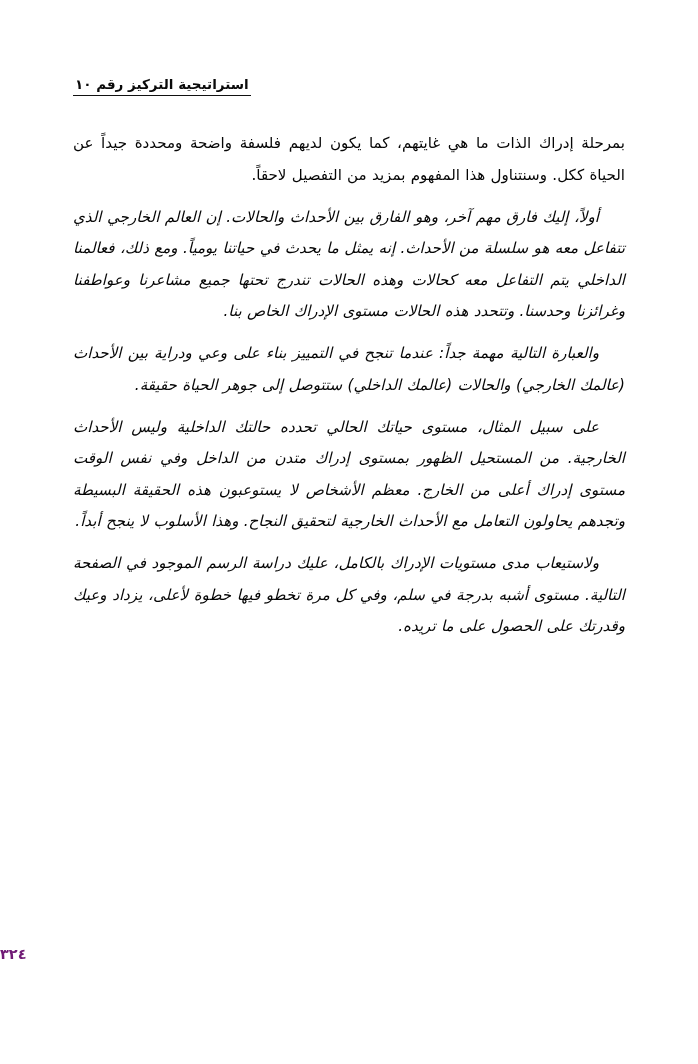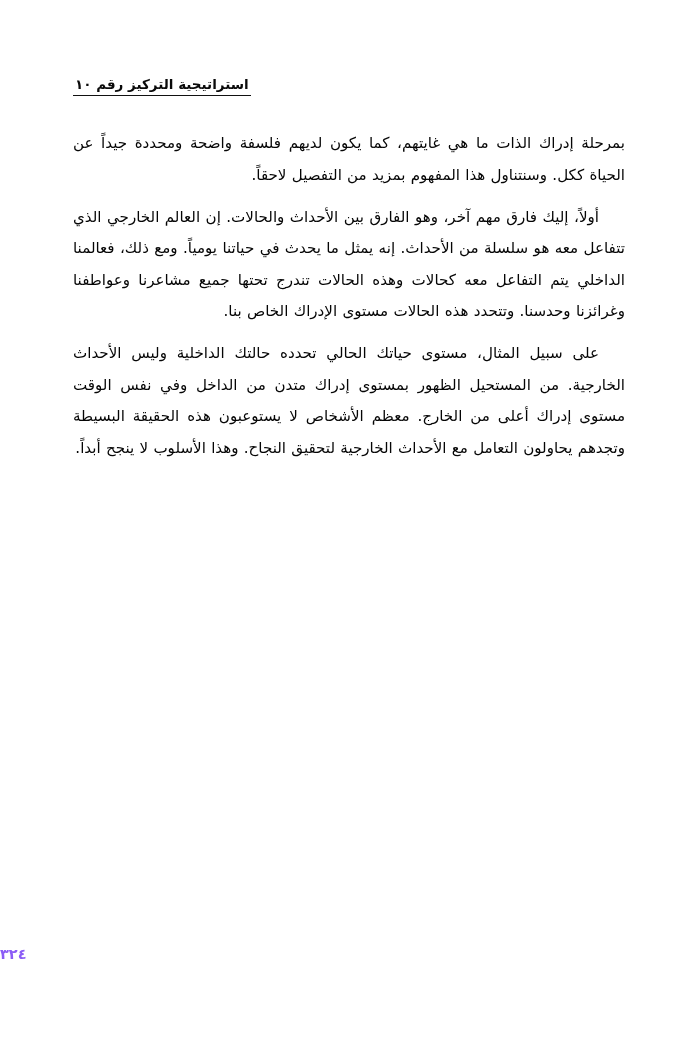--- a/index.html
+++ b/index.html
@@ -72,51 +72,54 @@
     hyphens: none;
   }
 
   .para.no-indent {
     text-indent: 0;
   }
 
   
   .para + .para {
     margin-top: 1px;
+    font-style: italic;
   }
 
   
   .folio {
     position: absolute;
     top: 944px;
     left: 0;
     right: 73px;
     text-align: left;
     direction: rtl;
   }
   .folio-number {
     display: inline-block;
     font-size: 14.5px;
     font-weight: 700;
     letter-spacing: 0.6px;
-    color: #8b5cf6;
+    color: #701a75;
   }
 </style>
 </head>
 <body>
 
 <div class="page">
 
   <div class="running-head">
     <span class="running-head-text">استراتيجية التركيز رقم ١٠</span>
   </div>
 
   <div class="textblock">
     <p class="para no-indent">بمرحلة إدراك الذات ما هي غايتهم، كما يكون لديهم فلسفة واضحة ومحددة جيداً عن الحياة ككل. وسنتناول هذا المفهوم بمزيد من التفصيل لاحقاً.</p>
     <p class="para">أولاً، إليك فارق مهم آخر، وهو الفارق بين الأحداث والحالات. إن العالم الخارجي الذي تتفاعل معه هو سلسلة من الأحداث. إنه يمثل ما يحدث في حياتنا يومياً. ومع ذلك، فعالمنا الداخلي يتم التفاعل معه كحالات وهذه الحالات تندرج تحتها جميع مشاعرنا وعواطفنا وغرائزنا وحدسنا. وتتحدد هذه الحالات مستوى الإدراك الخاص بنا.</p>
+    <p class="para">والعبارة التالية مهمة جداً: عندما تنجح في التمييز بناء على وعي ودراية بين الأحداث (عالمك الخارجي) والحالات (عالمك الداخلي) ستتوصل إلى جوهر الحياة حقيقة.</p>
     <p class="para">على سبيل المثال، مستوى حياتك الحالي تحدده حالتك الداخلية وليس الأحداث الخارجية. من المستحيل الظهور بمستوى إدراك متدن من الداخل وفي نفس الوقت مستوى إدراك أعلى من الخارج. معظم الأشخاص لا يستوعبون هذه الحقيقة البسيطة وتجدهم يحاولون التعامل مع الأحداث الخارجية لتحقيق النجاح. وهذا الأسلوب لا ينجح أبداً.</p>
+    <p class="para">ولاستيعاب مدى مستويات الإدراك بالكامل، عليك دراسة الرسم الموجود في الصفحة التالية. مستوى أشبه بدرجة في سلم، وفي كل مرة تخطو فيها خطوة لأعلى، يزداد وعيك وقدرتك على الحصول على ما تريده.</p>
   </div>
 
   <div class="folio">
     <span class="folio-number">٣٢٤</span>
   </div>
 
 </div>
 
 </body></html>

